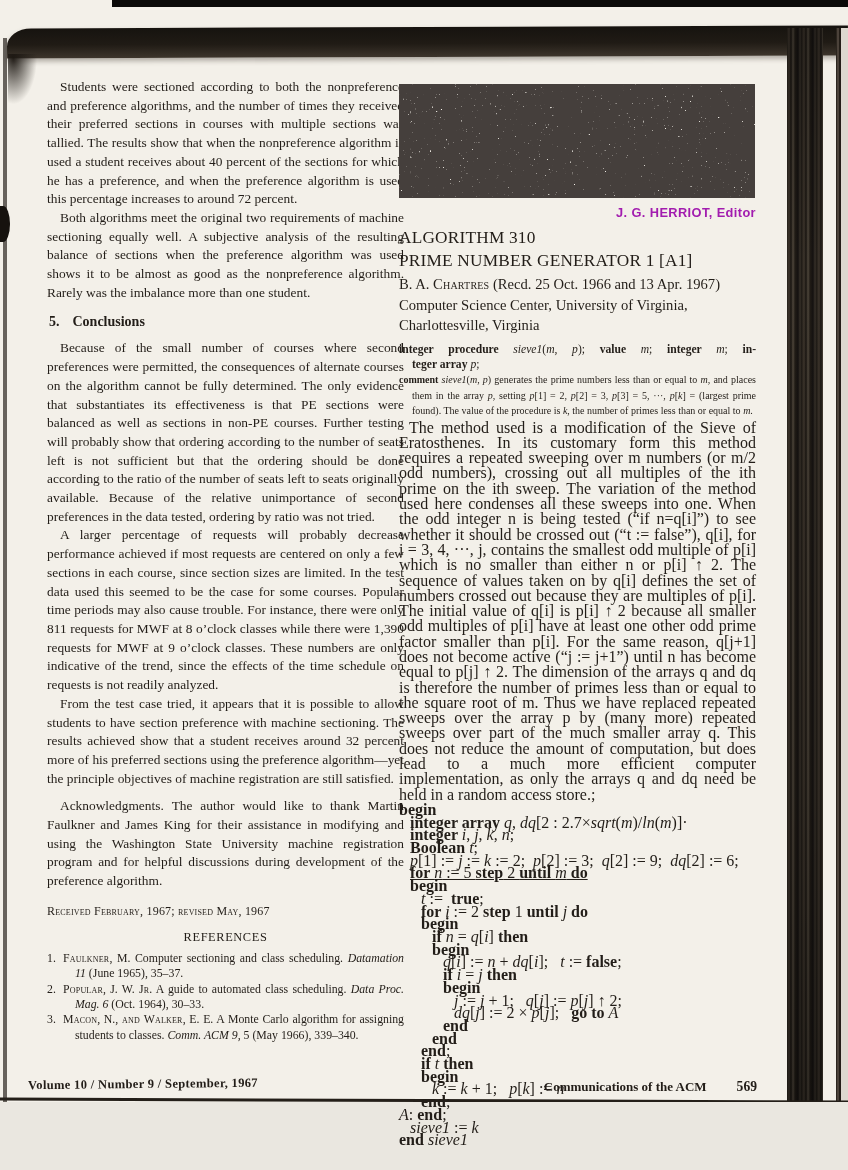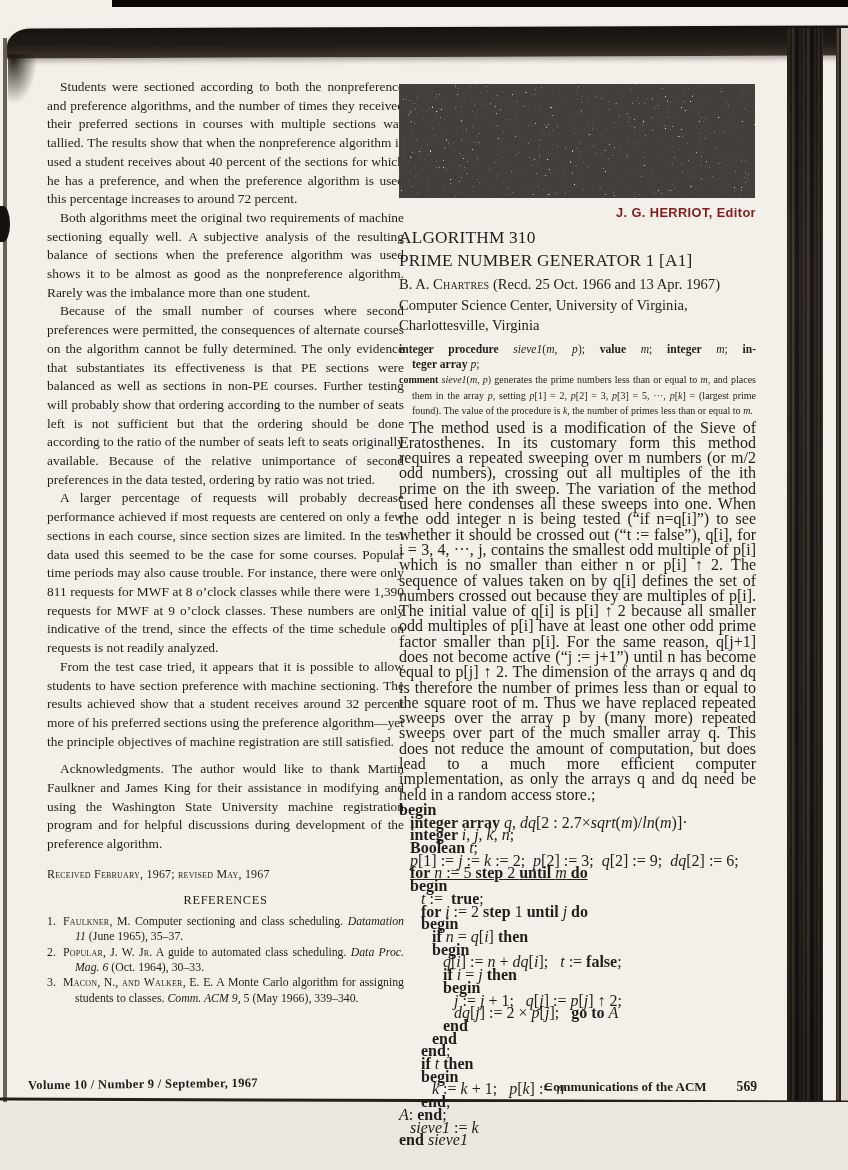--- a/index.html
+++ b/index.html
@@ -52,21 +52,21 @@
   .ref{padding-left:28px;text-indent:-28px;text-align:justify;}
   .ref .num{display:inline-block;width:16px;text-indent:0;}
 
   .seg-k{font-weight:bold;}
   .seg-v{font-style:italic;}
   .seg-i{font-style:italic;}
   .seg-sc{font-variant:small-caps;letter-spacing:.2px;}
 
   .noise-wrap{width:356px;height:114px;display:block;}
   .editor{margin-top:7px;text-align:right;font-family:"Liberation Sans","DejaVu Sans",sans-serif;
-    font-weight:bold;font-size:12.8px;letter-spacing:.4px;color:#7f1d1d;}
+    font-weight:bold;font-size:12.8px;letter-spacing:.4px;color:#a21caf;}
   .alg-title{font-size:17.3px;line-height:22.5px;letter-spacing:.2px;}
   .alg-title.first{margin-top:7px;}
   .author-line{font-size:14.6px;line-height:20.5px;margin-top:2px;}
   .affil{font-size:14.6px;line-height:20.5px;}
   .decl{margin-top:6px;font-size:11.6px;line-height:15.4px;}
   .decl-l1{text-align:justify;text-align-last:justify;}
   .decl-l2{padding-left:13px;}
   .comment-block{font-size:10px;line-height:15.4px;text-align:justify;
     padding-left:13px;text-indent:-13px;}
   .method{margin:1px 0 0 0;font-size:16px;line-height:15.3px;text-align:justify;text-indent:10px;}
@@ -88,20 +88,21 @@
 <div class="left-blob"></div>
 <div class="spine-band"></div>
 <div class="spine-line"></div>
 <div class="spine-right-paper"></div>
 <div class="footer-rule"></div>
 <div class="below-rule"></div>
 
 <div class="col-left">
   <p class="body-p">Students were sectioned according to both the nonpreference and preference algorithms, and the number of times they received their preferred sections in courses with multiple sections was tallied. The results show that when the nonpreference algorithm is used a student receives about 40 percent of the sections for which he has a preference, and when the preference algorithm is used this percentage increases to around 72 percent.</p>
   <p class="body-p">Both algorithms meet the original two requirements of machine sectioning equally well. A subjective analysis of the resulting balance of sections when the preference algorithm was used shows it to be almost as good as the nonpreference algorithm. Rarely was the imbalance more than one student.</p>
+  <h3 class="sec-h"><span>5.</span><span class="sec-title">Conclusions</span></h3>
   <p class="body-p">Because of the small number of courses where second preferences were permitted, the consequences of alternate courses on the algorithm cannot be fully determined. The only evidence that substantiates its effectiveness is that PE sections were balanced as well as sections in non-PE courses. Further testing will probably show that ordering according to the number of seats left is not sufficient but that the ordering should be done according to the ratio of the number of seats left to seats originally available. Because of the relative unimportance of second preferences in the data tested, ordering by ratio was not tried.</p>
   <p class="body-p">A larger percentage of requests will probably decrease performance achieved if most requests are centered on only a few sections in each course, since section sizes are limited. In the test data used this seemed to be the case for some courses. Popular time periods may also cause trouble. For instance, there were only 811 requests for MWF at 8 o’clock classes while there were 1,390 requests for MWF at 9 o’clock classes. These numbers are only indicative of the trend, since the effects of the time schedule on requests is not readily analyzed.</p>
   <p class="body-p">From the test case tried, it appears that it is possible to allow students to have section preference with machine sectioning. The results achieved show that a student receives around 32 percent more of his preferred sections using the preference algorithm—yet the principle objectives of machine registration are still satisfied.</p>
   <p class="body-p ack"><span class="ital">Acknowledgments.</span>&nbsp;<span>The author would like to thank Martin Faulkner and James King for their assistance in modifying and using the Washington State University machine registration program and for helpful discussions during development of the preference algorithm.</span></p>
   <div class="received">Received February, 1967; revised May, 1967</div>
   <div class="ref-head">REFERENCES</div>
   <div class="refs" id="refs">
       <div class="ref"><span class="num">1.</span><span class="seg-sc">Faulkner</span><span class="seg-t">, M.  Computer sectioning and class scheduling. </span><span class="seg-i">Datamation 11</span><span class="seg-t"> (June 1965), 35–37.</span></div>
       <div class="ref"><span class="num">2.</span><span class="seg-sc">Popular</span><span class="seg-t">, J. W. </span><span class="seg-sc">Jr</span><span class="seg-t">.  A guide to automated class scheduling. </span><span class="seg-i">Data Proc. Mag. 6</span><span class="seg-t"> (Oct. 1964), 30–33.</span></div>
       <div class="ref"><span class="num">3.</span><span class="seg-sc">Macon</span><span class="seg-t">, N., </span><span class="seg-sc">and</span><span class="seg-t"> </span><span class="seg-sc">Walker</span><span class="seg-t">, E. E.  A Monte Carlo algorithm for assigning students to classes. </span><span class="seg-i">Comm. ACM 9,</span><span class="seg-t"> 5 (May 1966), 339–340.</span></div>

